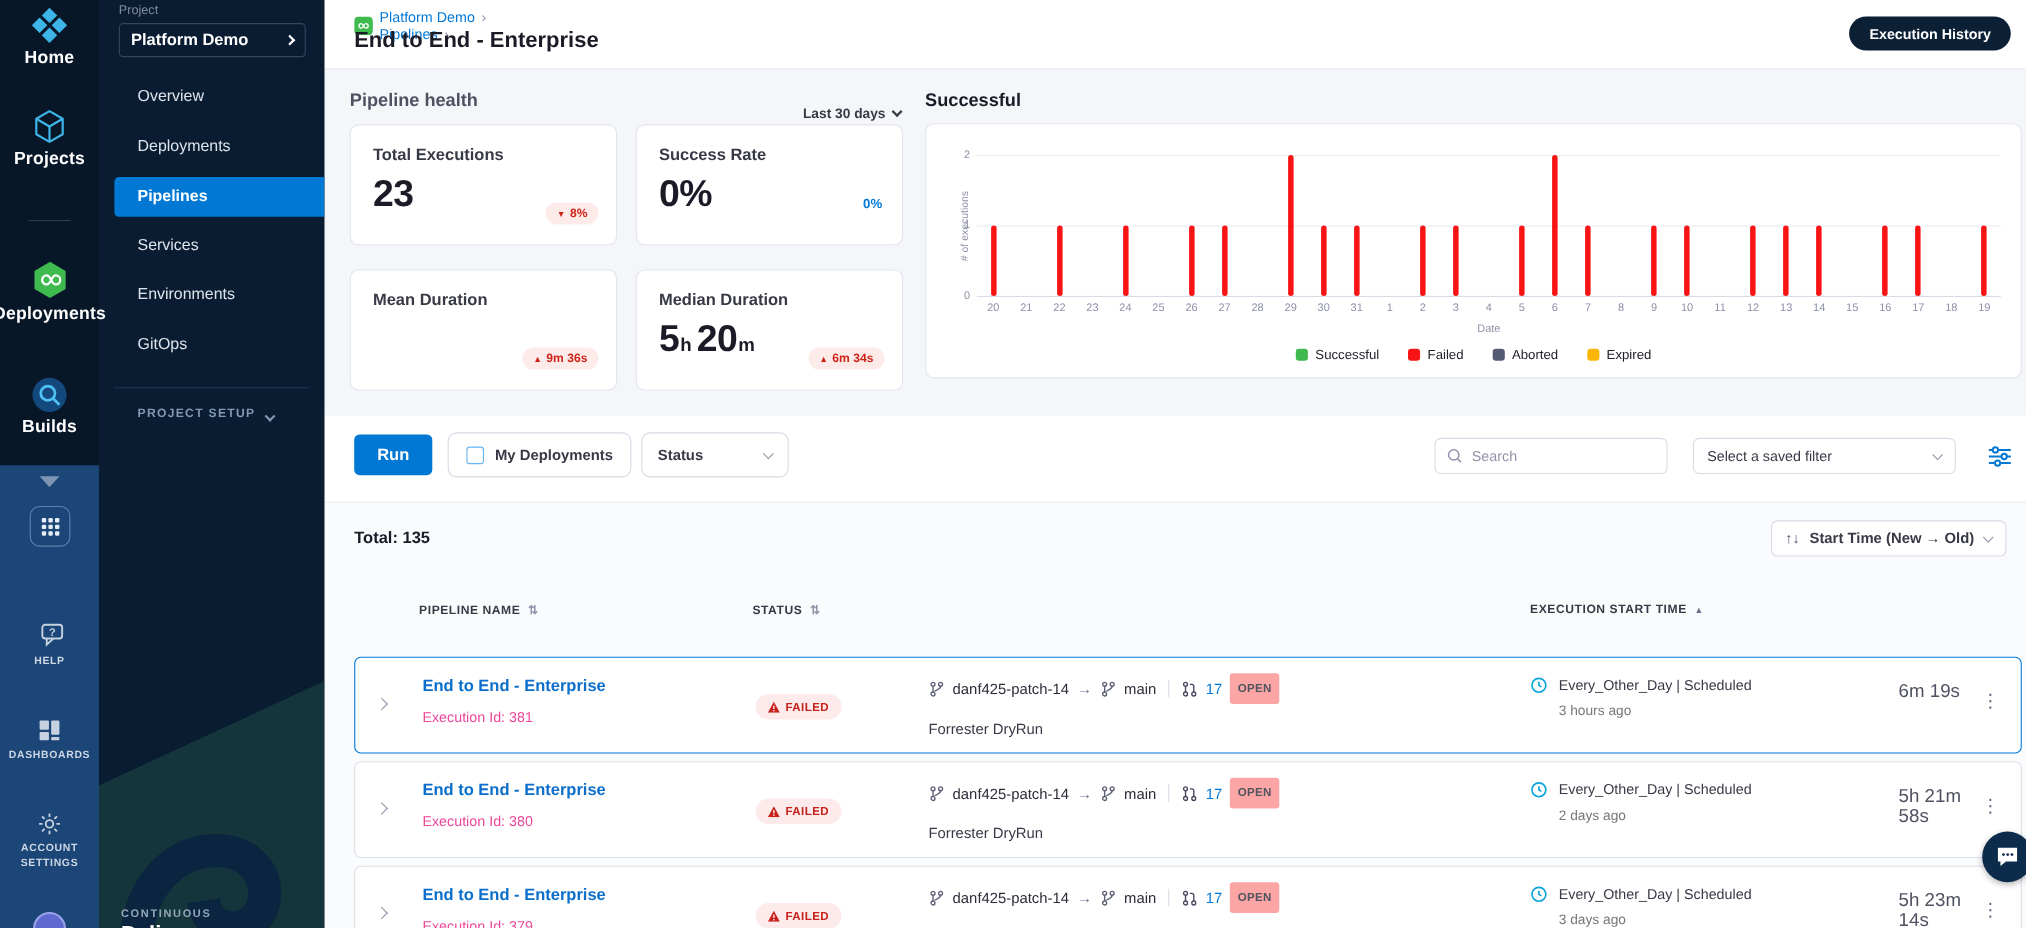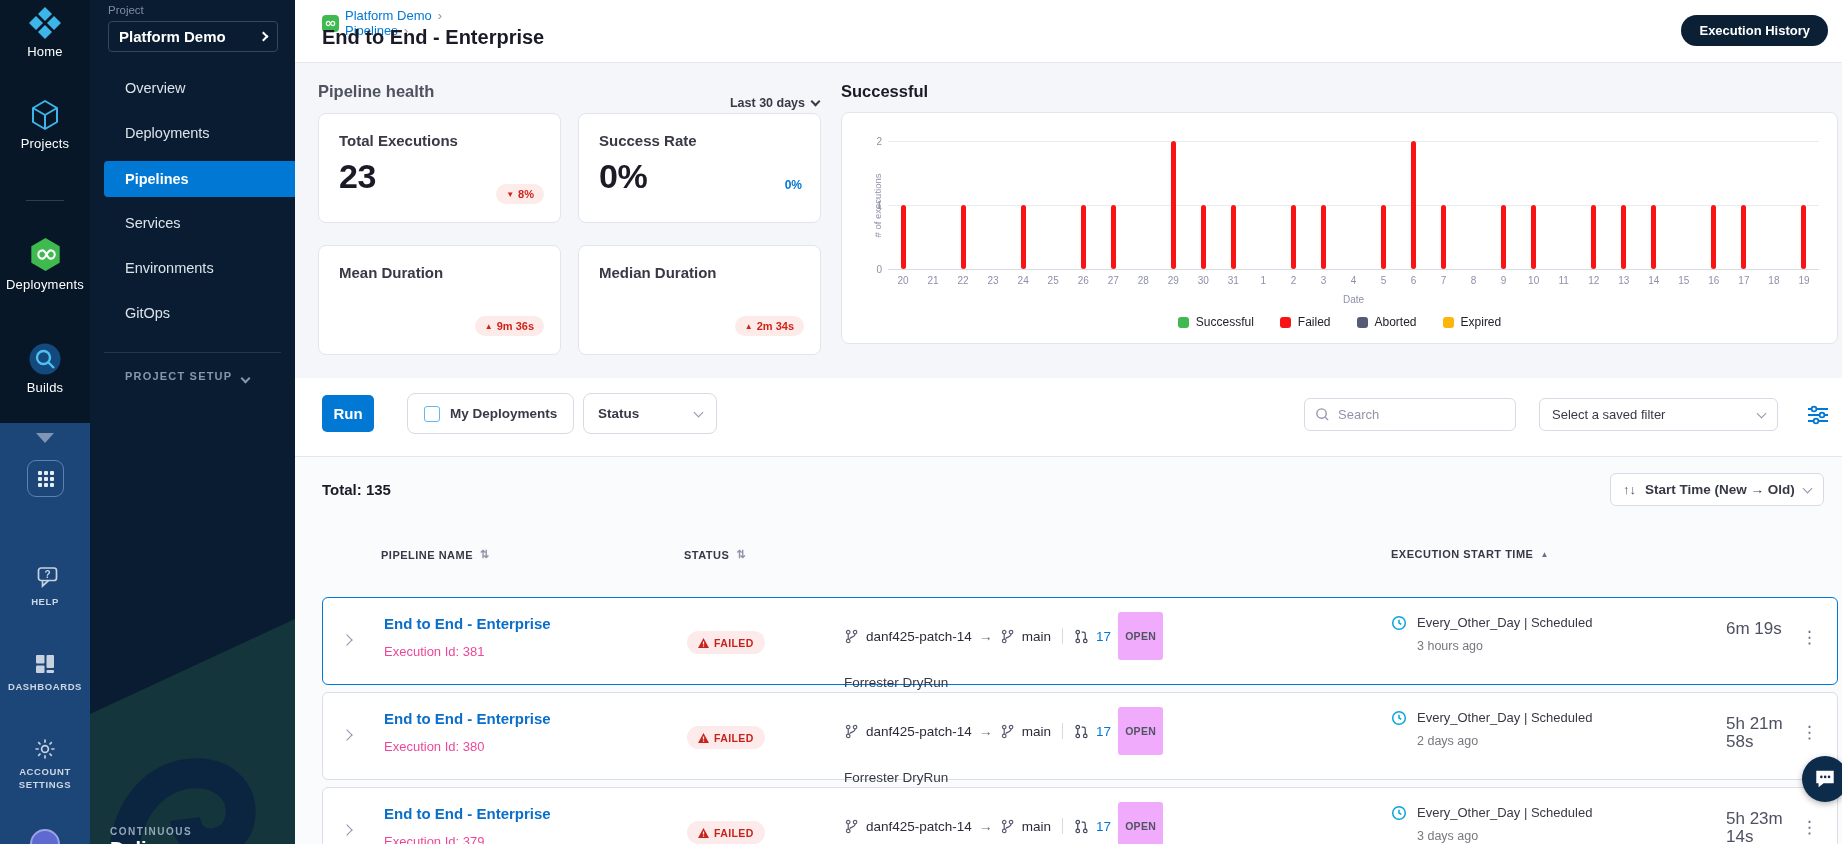--- a/index.html
+++ b/index.html
@@ -4,21 +4,21 @@
 <style>
 *{box-sizing:border-box;margin:0;padding:0}
 html,body{width:1842px;height:844px}
 body{position:relative;overflow:hidden;font-family:"Liberation Sans",sans-serif;background:#fff;color:#1b1b28}
 svg{display:block}
 
 .rail{position:absolute;left:0;top:0;width:90px;height:844px;background:#071728;z-index:6}
 .rail-bottom-bg{position:absolute;left:0;top:423px;width:90px;height:421px;background:#1c4677}
 .rail-item{position:absolute;left:0;width:90px;display:flex;flex-direction:column;align-items:center;gap:4px;cursor:pointer}
 .rail-item .rail-icon{display:block}
-.rail-label{font-size:13px;font-weight:normal;color:#fff;letter-spacing:.2px}
+.rail-label{font-size:16px;font-weight:bold;color:#fff;letter-spacing:.2px}
 .rail-item.bottom .rail-label{font-size:9.5px;font-weight:600;color:#cdd7e4;letter-spacing:.6px;line-height:13px;text-align:center}
 .ri-harness-icon{top:6px}.ri-projects-icon{top:98px}.ri-deployments-icon{top:236px}.ri-builds-icon{top:342px}
 .rb-help-icon{top:566px}.rb-dashboards-icon{top:652px}.rb-settings-icon{top:737px}
 .rail-div{position:absolute;left:26px;width:38px;height:1px;background:#2c3e55}
 .tri-down{position:absolute;left:50%;transform:translateX(-50%);top:433px;width:0;height:0;border-left:9px solid transparent;border-right:9px solid transparent;border-top:10px solid #7e96b4;cursor:pointer}
 .grid-btn{position:absolute;left:27px;top:460px;width:37px;height:37px;border:1.5px solid #5d82ab;border-radius:9px;display:flex;align-items:center;justify-content:center;cursor:pointer}
 .avatar{position:absolute;left:30px;top:829px;width:30px;height:30px;border-radius:50%;background:#5f6ad1;border:2px solid #9aa3ea}
 
 .sidebar{position:absolute;left:90px;top:0;width:205px;height:844px;background:#0a1c31;z-index:5;overflow:hidden}
 .swirl{position:absolute;left:0;bottom:0;pointer-events:none}
@@ -73,21 +73,21 @@
 .bars{position:absolute;left:0;right:0;bottom:0;top:0;display:flex;align-items:flex-end}
 .bar-cell{flex:1;display:flex;align-items:flex-end;justify-content:center;height:100%}
 .bar{width:5px;border-radius:3px}
 .xlabels{position:absolute;left:46px;right:18px;top:162px;display:flex}
 .xlab{flex:1;text-align:center;font-size:10px;color:#8e90a8}
 .xaxis-title{position:absolute;left:46px;right:18px;top:181px;text-align:center;font-size:10px;color:#8e90a8}
 .legend{position:absolute;left:0;right:0;top:202px;display:flex;justify-content:center;gap:26px}
 .legend-item{display:flex;align-items:center;gap:7px;font-size:12px;color:#22222a}
 .swatch{width:11px;height:11px;border-radius:3px}
 
-.run-btn{position:absolute;left:322px;top:395px;width:52px;height:37px;background:#0278d5;color:#fff;font-size:15px;font-weight:700;border:none;border-radius:5px;cursor:pointer}
+.run-btn{position:absolute;left:322px;top:395px;width:71px;height:37px;background:#0278d5;color:#fff;font-size:15px;font-weight:700;border:none;border-radius:5px;cursor:pointer}
 .pill{position:absolute;background:#fff;border:1px solid #d9dae5;border-radius:8px;display:flex;align-items:center;cursor:pointer}
 .my-dep{left:407px;top:393px;height:41px;padding:0 16px;gap:10px}
 .cb{width:16px;height:16px;border:1.6px solid #66b5f0;border-radius:3px;background:#fff}
 .pill-label{font-size:13.5px;font-weight:600;color:#383946}
 .status-dd{left:583px;top:393px;width:134px;height:41px;padding:0 14px;justify-content:space-between}
 .dd-chev{width:7px;height:7px;border-right:1.7px solid #9293a9;border-bottom:1.7px solid #9293a9;transform:rotate(45deg);margin-top:-3px}
 .search-box{position:absolute;left:1304px;top:398px;width:212px;height:33px;background:#fff;border:1px solid #d9dae5;border-radius:6px;display:flex;align-items:center;gap:8px;padding:0 10px}
 .search-box input{border:none;outline:none;font-size:13px;color:#be185d;width:160px;font-family:"Liberation Sans",sans-serif;background:transparent}
 .search-box input::placeholder{color:#9293a9}
 .saved-filter{left:1539px;top:398px;width:239px;height:33px;padding:0 12px;justify-content:space-between;border-radius:6px}
@@ -109,21 +109,21 @@
 .col-name{position:absolute;left:61px;top:17px}
 .row-title{font-size:15px;font-weight:700;color:#0a6ecb}
 .row-id{margin-top:12px;font-size:13px;color:#ec4899}
 .badge-failed{position:absolute;left:364px;top:33px;height:23px;background:#fdeaea;border-radius:12px;display:flex;align-items:center;gap:5px;padding:0 11px;color:#c8221c;font-size:10.5px;font-weight:800;letter-spacing:.4px}
 .col-branch{position:absolute;left:521px;top:14px}
 .branch-line{display:flex;align-items:center;gap:7px;font-size:13.5px;color:#2b2c3a}
 .branch-name{font-weight:500}
 .arrow{color:#6b6d85;font-size:14px}
 .vdiv{width:1px;height:16px;background:#d9dae5;margin:0 4px}
 .pr-num{color:#0278d5;font-weight:500}
-.pr-state{background:#f0abfc;color:#50545e;font-size:10.5px;font-weight:700;padding:18px 7px;border-radius:3px;letter-spacing:.3px}
+.pr-state{background:#fca5a5;color:#50545e;font-size:10.5px;font-weight:700;padding:8px 7px;border-radius:3px;letter-spacing:.3px}
 .trigger{margin-top:15px;font-size:13.5px;color:#383946}
 .col-sched{position:absolute;left:1068px;top:17px;display:flex;gap:10px}
 .sched{font-size:13px;color:#383946}
 .ago{margin-top:9px;font-size:12.5px;color:#77787e}
 .col-dur{position:absolute;left:1403px;top:22px;font-size:17px;color:#4f5162;line-height:18px}
 .kebab{position:absolute;left:1472px;top:29px;font-size:17px;color:#6b6d85;padding:0 6px}
 
 .chat-fab{position:absolute;left:1802px;top:756px;width:46px;height:46px;border-radius:50%;background:#0d2b4b;z-index:7;display:flex;align-items:center;justify-content:center;cursor:pointer;box-shadow:0 2px 6px rgba(0,0,0,.3)}
 </style>
 </head>
@@ -306,22 +306,23 @@
   </div>
     <div class="card">
     <div class="card-label">Mean Duration</div>
     <span class="card-badge up">
         <span>9m 36s</span>
       </span>
 
   </div>
     <div class="card">
     <div class="card-label">Median Duration</div>
+    <div class="card-value"><span class="vn">5</span><span class="vu">h</span><span class="vn">20</span><span class="vu">m</span></div>
     <span class="card-badge up">
-        <span>2m 34s</span>
+        <span>6m 34s</span>
       </span>
 
   </div>
   </div>
 
 <div class="sec-title exec-title">Successful</div>
 <div class="chart-card">
   <div class="ylab">
       <span># of executions</span>
     </div>

